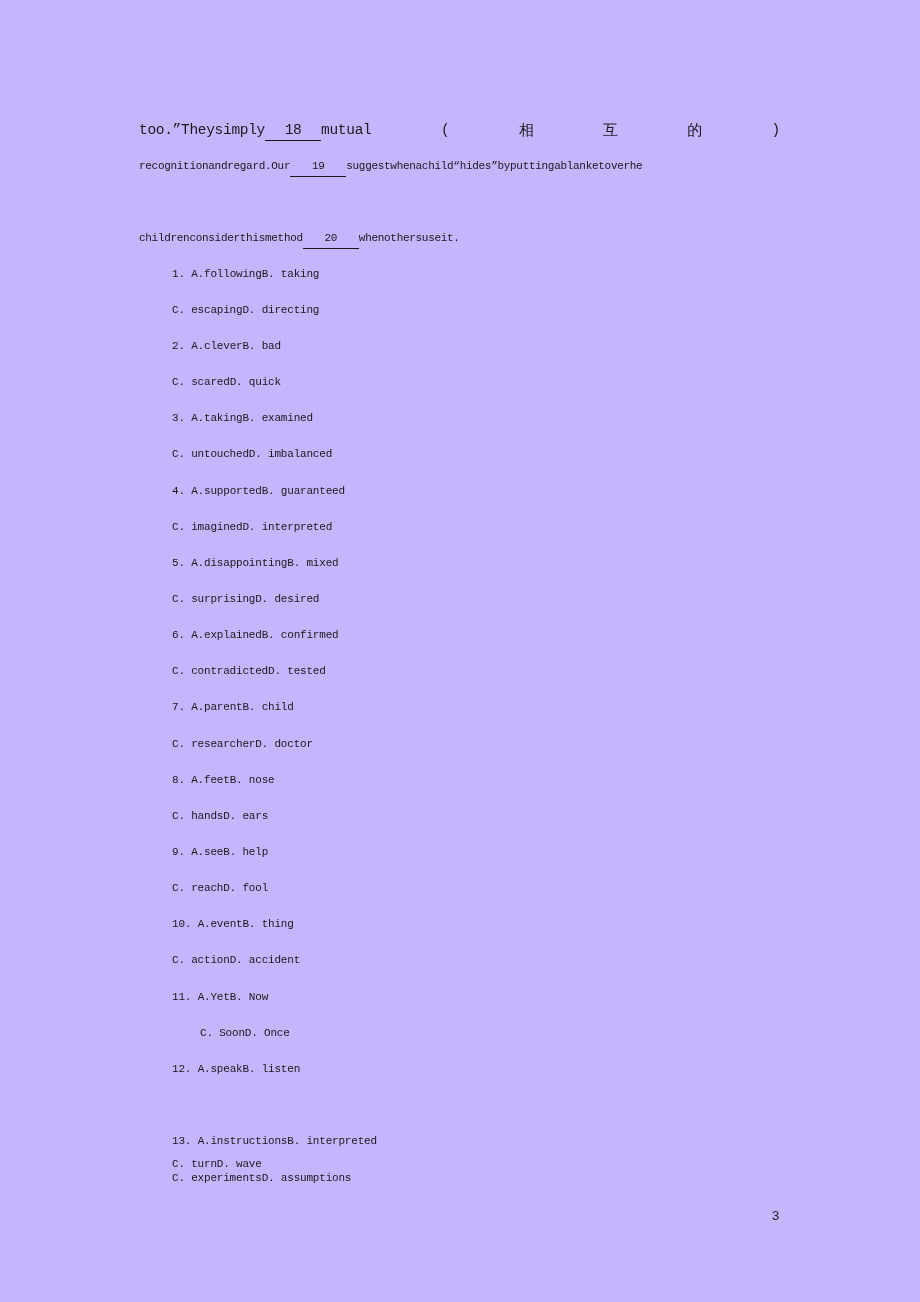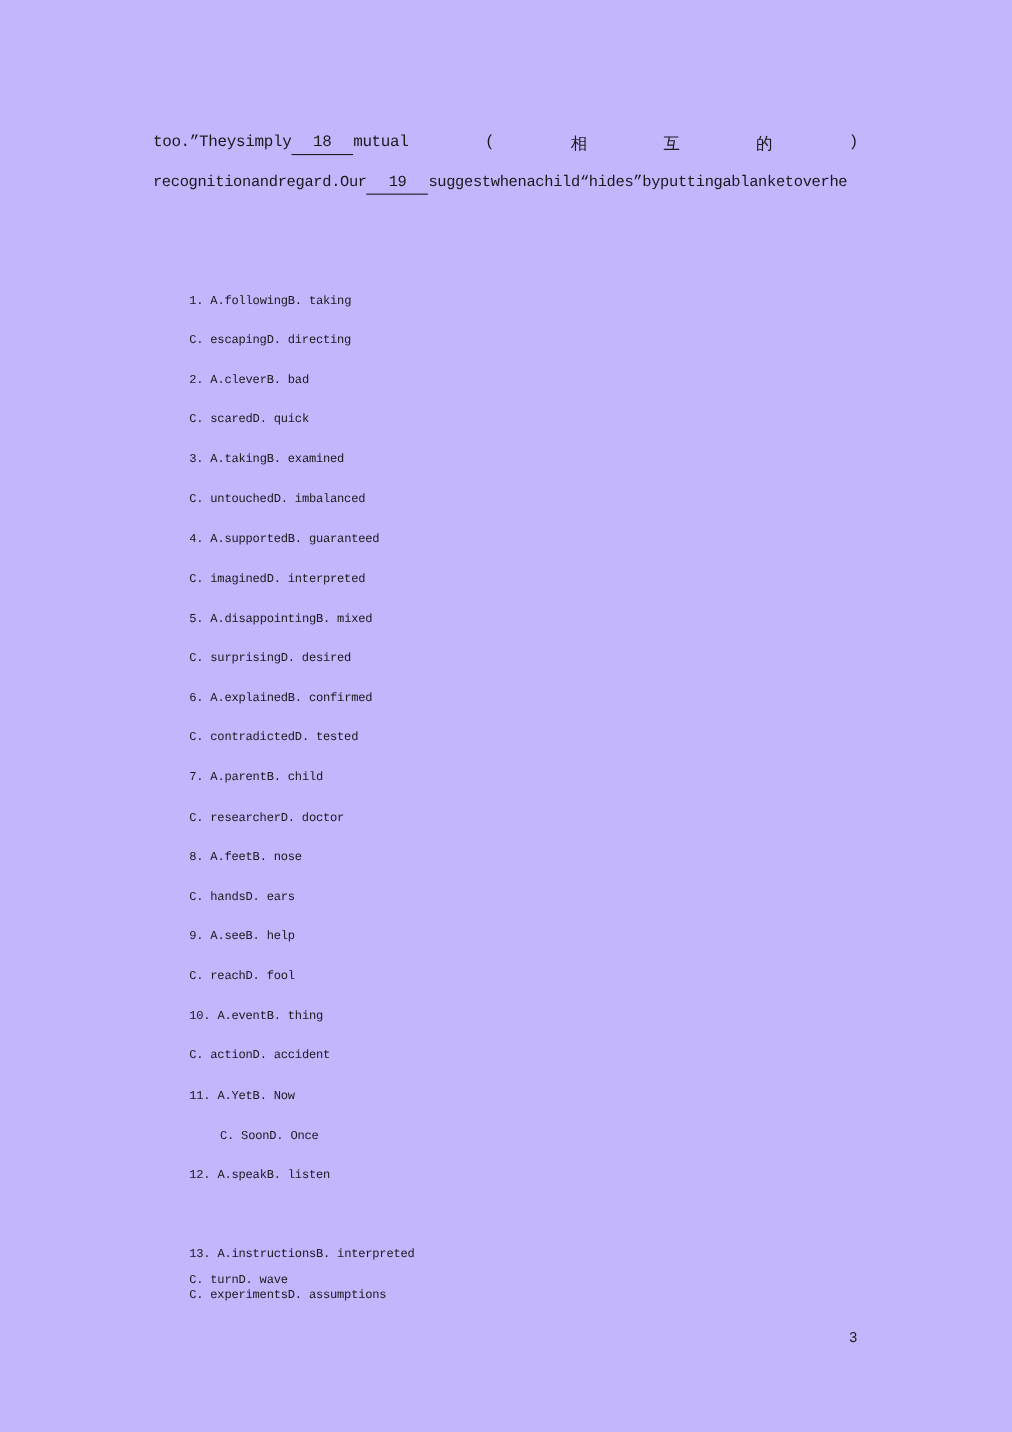--- a/index.html
+++ b/index.html
@@ -18,21 +18,21 @@
     .page {
       position: absolute;
       left: 0; top: 0;
       width: 920px;
       height: 1302px;
       background: #c4b5fd;
     }
     .line {
       position: absolute;
       left: 139px;
-      font-size: 14px;
+      font-size: 11px;
       line-height: 20px;
       white-space: pre;
       letter-spacing: -0.3px;
     }
     .blank {
       display: inline-block;
       border-bottom: 1px solid #1a1a1a;
       text-align: center;
       padding: 0 2px;
     }
@@ -81,20 +81,21 @@
     <span>(</span>
     <span class="cjk">相</span>
     <span class="cjk">互</span>
     <span class="cjk">的</span>
     <span>)</span>
   </div>
 
   <div class="line" style="top:156px;"><span>recognitionandregard.Our</span><span class="blank" style="width:52px;"><span class="num">19</span></span><span>suggestwhenachild“hides”byputtingablanketoverhe</span></div>
 
 
+  <div class="line" style="top:228px;"><span>childrenconsiderthismethod</span><span class="blank" style="width:52px;"><span class="num">20</span></span><span>whenothersuseit.</span></div>
 
   <div>
 
     <div class="option" style="top:264px;"><span>1.</span> <span>A.following</span><span>B. taking</span></div>
     <div class="option" style="top:300px;"><span>C. escaping</span><span>D. directing</span></div>
 
     <div class="option" style="top:336px;"><span>2.</span> <span>A.clever</span><span>B. bad</span></div>
     <div class="option" style="top:372px;"><span>C. scared</span><span>D. quick</span></div>
 
     <div class="option" style="top:408px;"><span>3.</span> <span>A.taking</span><span>B. examined</span></div>

